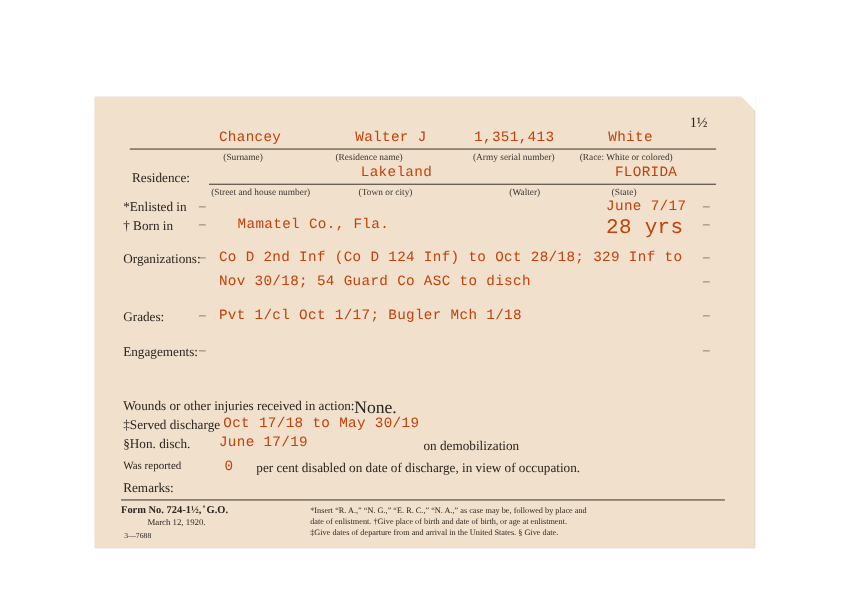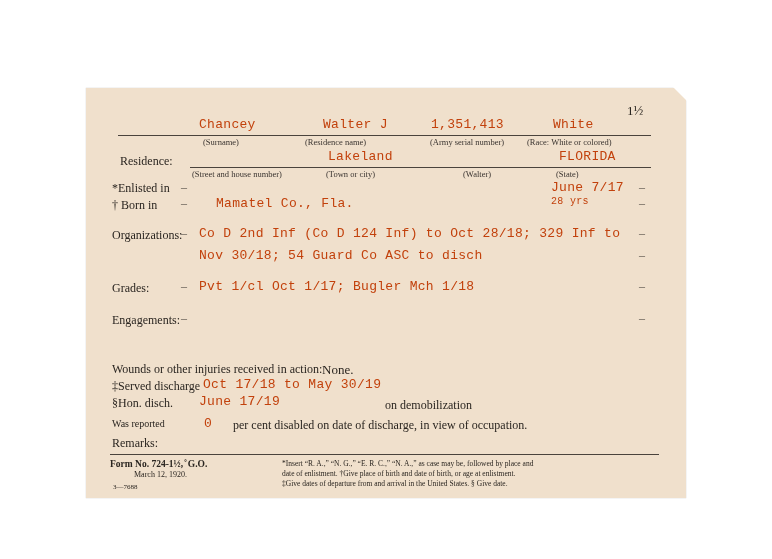--- a/index.html
+++ b/index.html
@@ -116,21 +116,21 @@
     <div class="sublabel" style="left:377px; top:81px;">(Walter)</div>
     <div class="sublabel" style="left:470px; top:81px;">(State)</div>
 
     <div class="label" style="left:26px; top:93px; font-size:12px;">*Enlisted in</div>
     <div class="typed" style="left:465px; top:92px; font-size:13px;">June 7/17</div>
     <div class="dash" style="left:95px; top:92px;">–</div>
     <div class="dash" style="left:553px; top:92px;">–</div>
 
     <div class="label" style="left:26px; top:110px; font-size:12px;">† Born in</div>
     <div class="typed" style="left:130px; top:108px; font-size:13px;">Mamatel Co., Fla.</div>
-    <div class="typed" style="left:465px; top:108px; font-size:10px;">28 yrs</div>
+    <div class="typed" style="left:465px; top:108px; font-size:19px;">28 yrs</div>
     <div class="dash" style="left:95px; top:108px;">–</div>
     <div class="dash" style="left:553px; top:108px;">–</div>
 
     <div class="label" style="left:26px; top:140px; font-size:12px;">Organizations:</div>
     <div class="typed" style="left:113px; top:138px; font-size:13px;">Co D 2nd Inf (Co D 124 Inf) to Oct 28/18; 329 Inf to</div>
     <div class="typed" style="left:113px; top:160px; font-size:13px;">Nov 30/18; 54 Guard Co ASC to disch</div>
     <div class="dash" style="left:95px; top:138px;">–</div>
     <div class="dash" style="left:553px; top:138px;">–</div>
     <div class="dash" style="left:553px; top:160px;">–</div>
 
@@ -138,21 +138,21 @@
     <div class="typed" style="left:113px; top:191px; font-size:13px;">Pvt 1/cl Oct 1/17; Bugler Mch 1/18</div>
     <div class="dash" style="left:95px; top:191px;">–</div>
     <div class="dash" style="left:553px; top:191px;">–</div>
 
     <div class="label" style="left:26px; top:225px; font-size:12px;">Engagements:</div>
     <div class="typed" style="left:113px; top:223px; font-size:13px;"></div>
     <div class="dash" style="left:95px; top:223px;">–</div>
     <div class="dash" style="left:553px; top:223px;">–</div>
 
     <div class="label" style="left:26px; top:274px; font-size:12px;">Wounds or other injuries received in action:</div>
-    <div class="label" style="left:236px; top:274px; font-size:13px;">None.</div>
+    <div class="label" style="left:236px; top:274px; font-size:16px;">None.</div>
 
     <div class="label" style="left:26px; top:291px; font-size:12px;">‡Served discharge</div>
     <div class="typed" style="left:117px; top:289px; font-size:13px;">Oct 17/18 to May 30/19</div>
 
     <div class="label" style="left:26px; top:308px; font-size:12px;">§Hon. disch.</div>
     <div class="typed" style="left:113px; top:306px; font-size:13px;">June 17/19</div>
     <div class="label" style="left:299px; top:310px; font-size:12px;">on demobilization</div>
 
     <div class="label" style="left:26px; top:330px; font-size:10px;">Was reported</div>
     <div class="typed" style="left:118px; top:328px; font-size:13px;">0</div>

